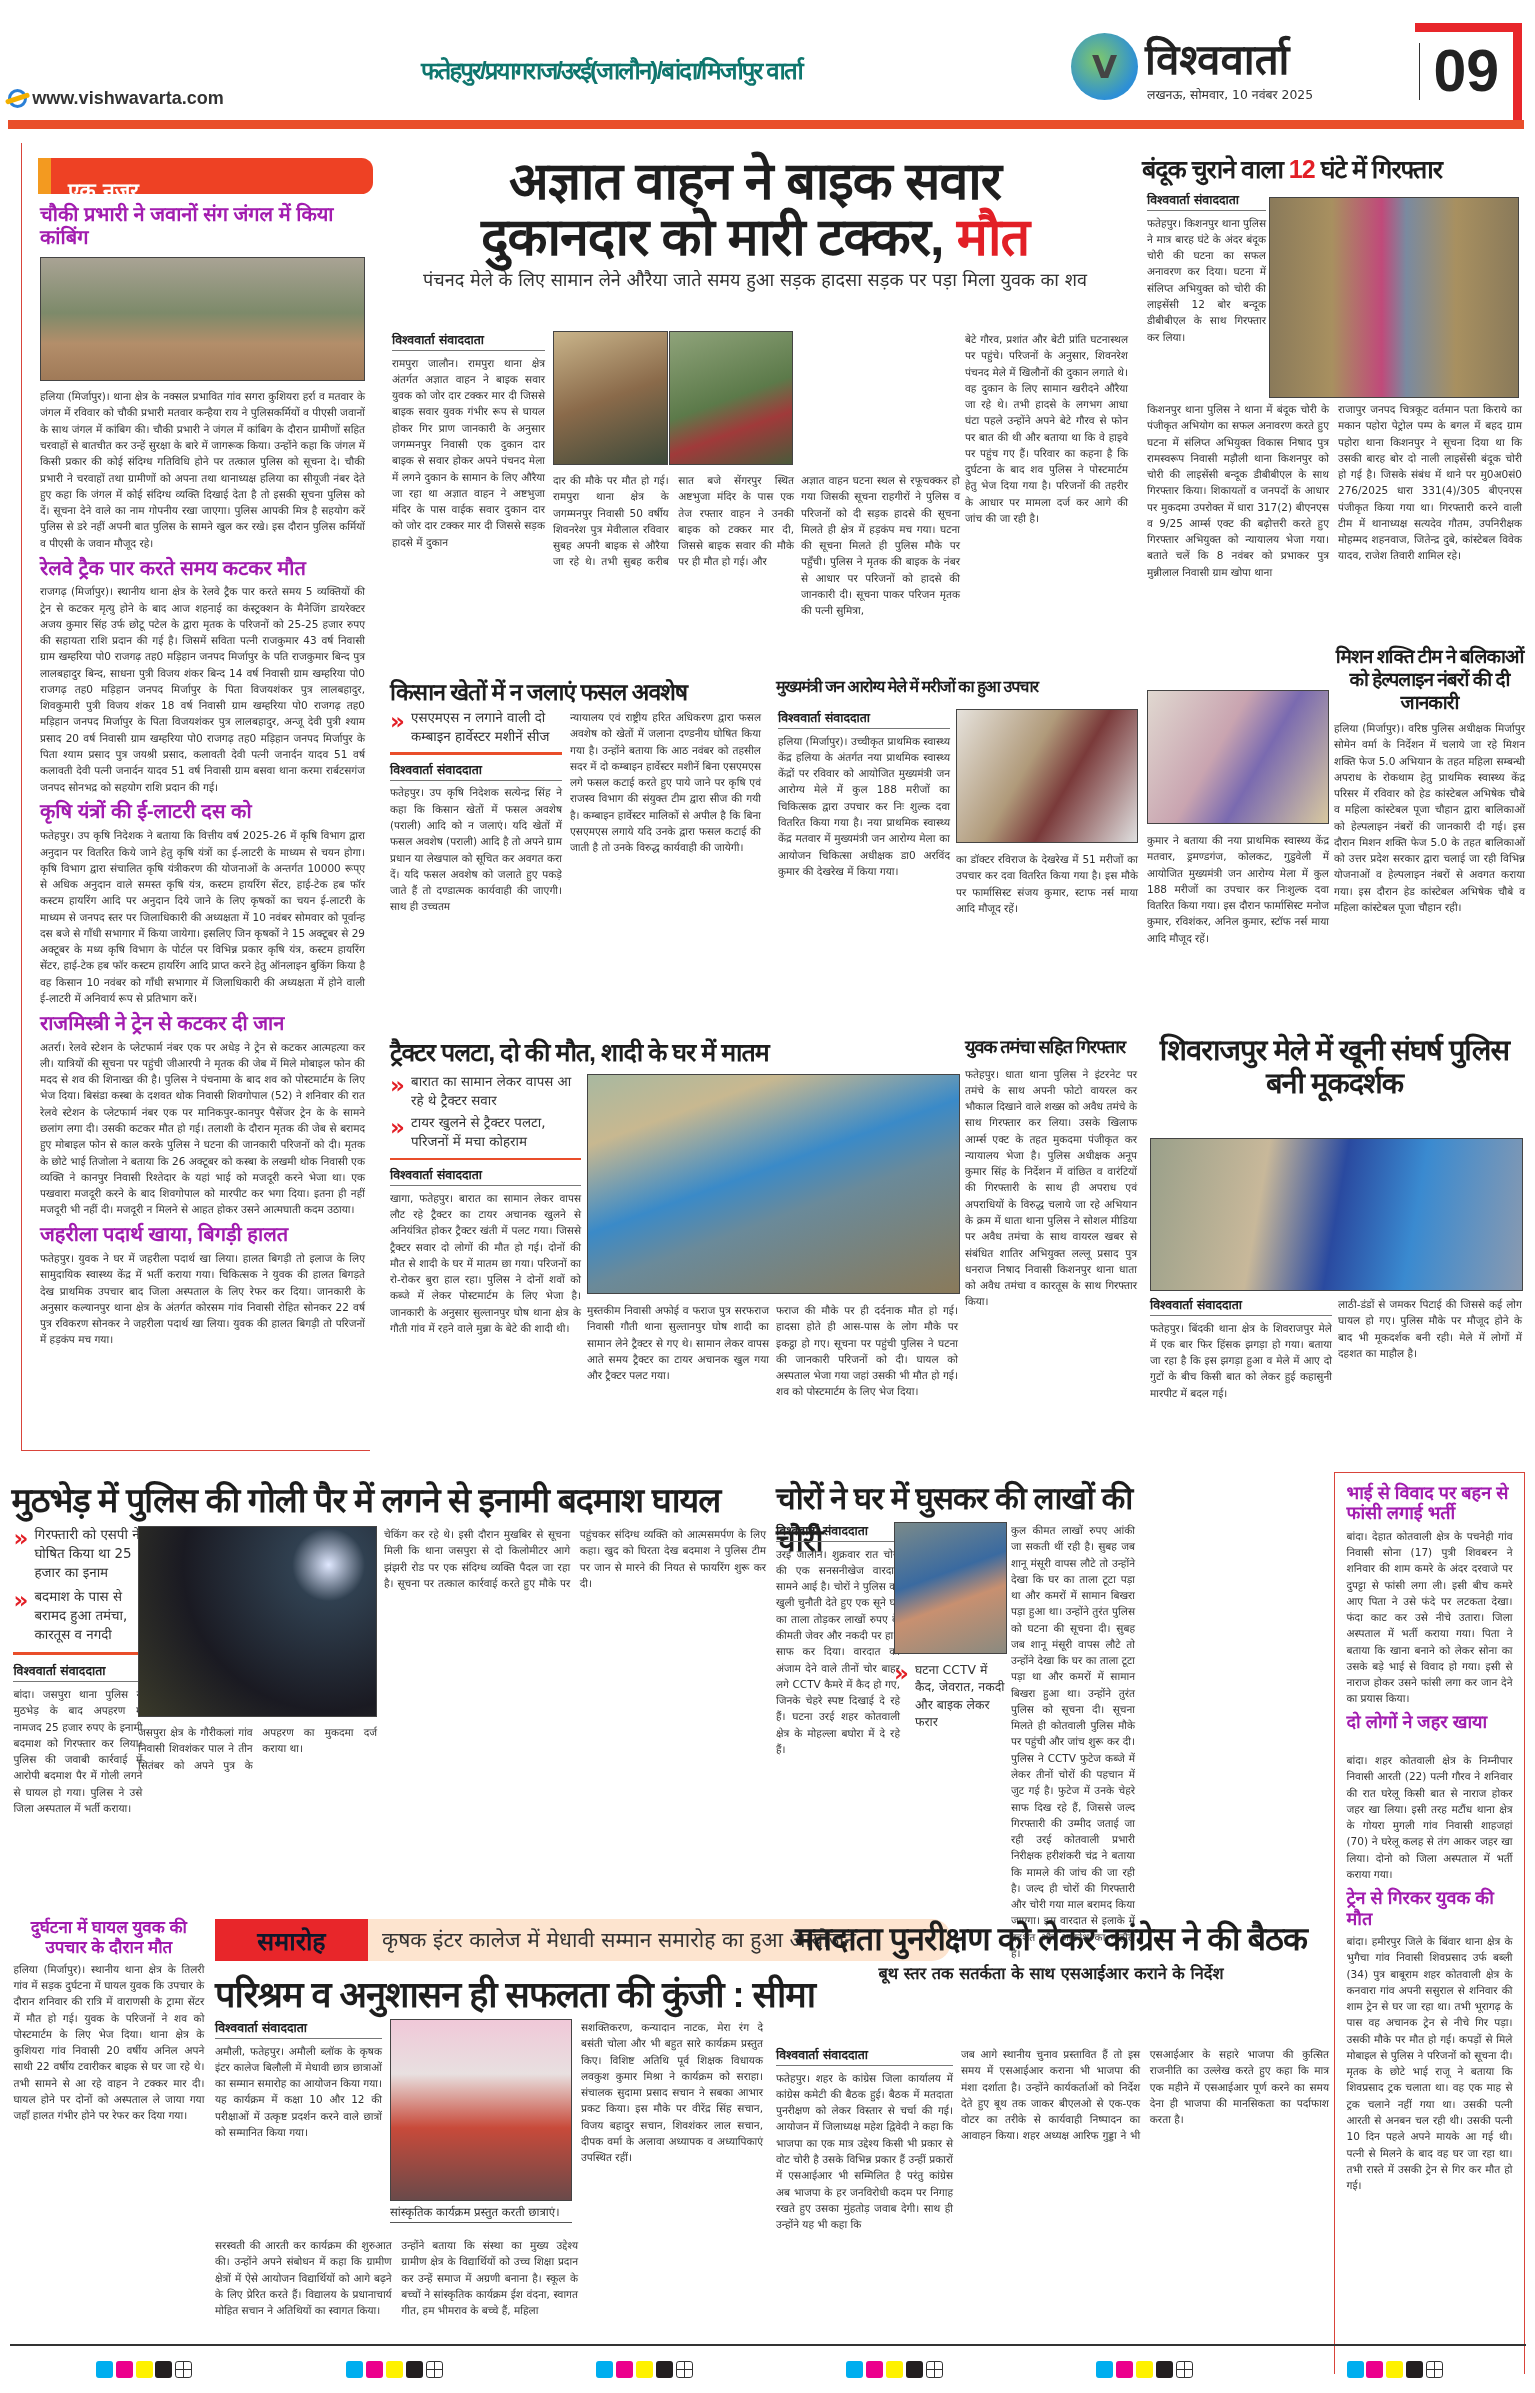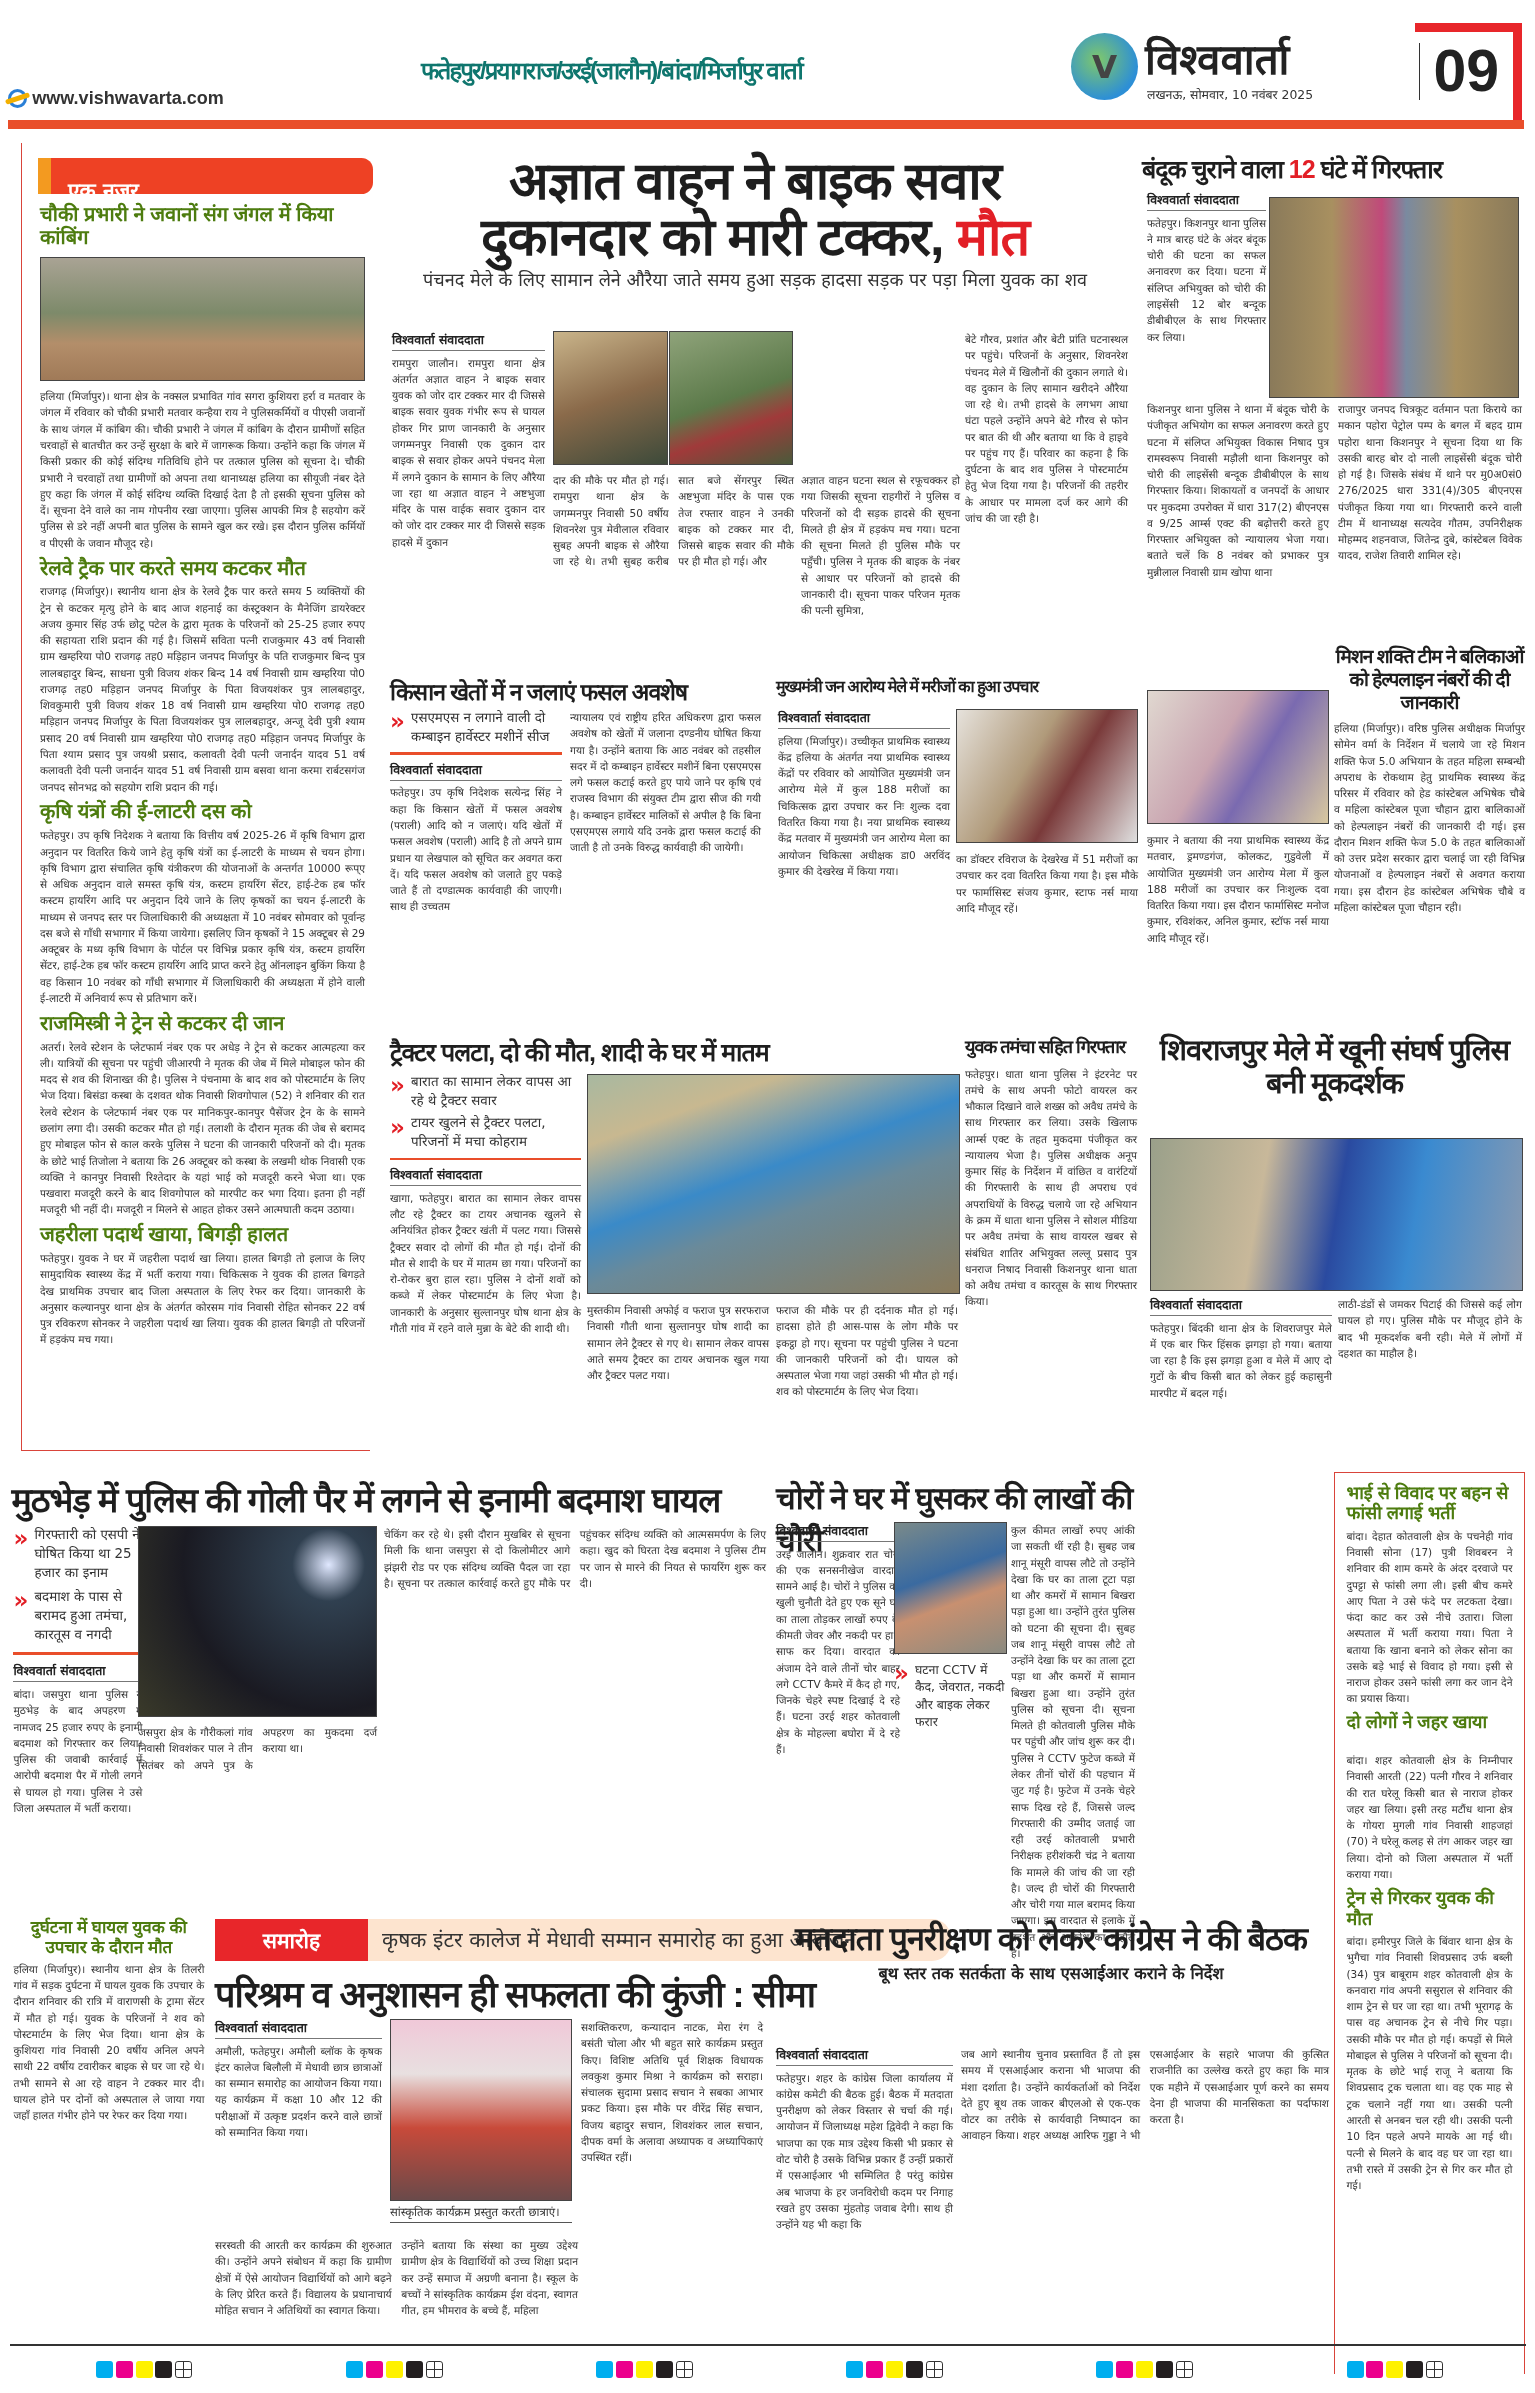--- a/index.html
+++ b/index.html
@@ -10,33 +10,33 @@
 .ie:after{content:"";position:absolute;left:-5.7px;top:3.8px;width:25px;height:4.8px;background:#f3b000;transform:rotate(-18deg);border-radius:2.9px}
 .hdr-editions{left:421px;top:53px;font-size:24px;font-weight:bold;color:#0f766e;letter-spacing:-1.9px;font-family:"Liberation Sans",sans-serif}
 .logo{left:1071px;top:33px;width:67px;height:67px;border-radius:50%;background:radial-gradient(circle at 40% 40%,#7fc86b,#2d8fd6 70%);display:flex;align-items:center;justify-content:center;font-weight:bold;font-size:32.5px;color:#444}
 .brand{left:1145px;top:29px;font-size:42px;font-weight:bold;color:#222;font-family:"Liberation Sans",sans-serif}
 .dateline{left:1147px;top:86px;font-size:12.4px;color:#333}
 .pagenum{left:1419px;top:43px;font-size:59px;font-weight:bold;font-family:"Liberation Sans",sans-serif;border-left:1.9px solid #333;padding-left:13.4px;line-height:57px}
 .pagebox{left:1415px;top:23px;width:107px;height:105px;border-top:9.6px solid #e8262a;border-right:9.6px solid #e8262a}
 .redbar{left:7.6px;top:120px;width:1516px;height:8.6px;background:#e94e2a}
 .leftbox{left:21px;top:143px;width:349px;height:1308px;border:1.9px solid #d9443a;border-right:none;border-top:none}
 .ek{left:38px;top:158px;width:335px;height:34px;background:#ee4124;border-radius:0 11.5px 11.5px 0;color:#fff;font-weight:bold;font-size:21px;padding:18px 17px;border-left:13.4px solid #f39a20}
-.h-sm{font-weight:bold;font-size:20px;color:#4d7c0f;font-family:"Liberation Sans",sans-serif;line-height:1.15}
+.h-sm{font-weight:bold;font-size:20px;color:#a21caf;font-family:"Liberation Sans",sans-serif;line-height:1.15}
 .body{font-size:10.5px;line-height:1.55;color:#333;text-align:justify}
 .img{background:linear-gradient(135deg,#8b7a5c,#c2a67c 40%,#6e6450);border:1px solid #444}
 .headline{font-weight:bold;color:#1e1e1e;font-family:"Liberation Sans",sans-serif;letter-spacing:-1px}
 .red{color:#e21f26}
 .byline{font-weight:bold;font-size:12.4px;border-bottom:1px solid #777;padding-bottom:1.9px;margin-bottom:3.8px}
 .bullet{font-size:13.4px;line-height:1.4;color:#333;position:relative;padding-left:21px}
 .bullet:before{content:"»";position:absolute;left:0;top:-3.8px;color:#e21f26;font-size:23px;font-weight:bold}
 .rule-red{height:2.9px;background:#e94e2a}
 .boxr{border:1.9px solid #d9443a;border-bottom:none;padding:9.6px 11.5px}
 .col{position:absolute}
 .band{left:215px;top:1919px;width:736px;height:42px;background:#fde4cf;border-radius:0 19px 19px 0}
-.band-tag{left:215px;top:1919px;width:153px;height:42px;background:#e8262a;color:#ffffff;font-size:21px;font-weight:bold;display:flex;align-items:center;justify-content:center}
+.band-tag{left:215px;top:1919px;width:153px;height:42px;background:#e8262a;color:#0f172a;font-size:25px;font-weight:bold;display:flex;align-items:center;justify-content:center}
 .band-txt{left:382px;top:1925px;font-size:21px;color:#333}
 .cmyk{display:flex;gap:2.9px}
 .cmyk span{width:17px;height:17px;border-radius:2.9px;display:inline-block}
 .caption{font-size:11.5px;color:#333;border-bottom:1px solid #555;padding-bottom:2.9px}
 </style>
 </head>
 <body>
 
 <div class="abs hdr-url">
   <span class="ie"></span>

